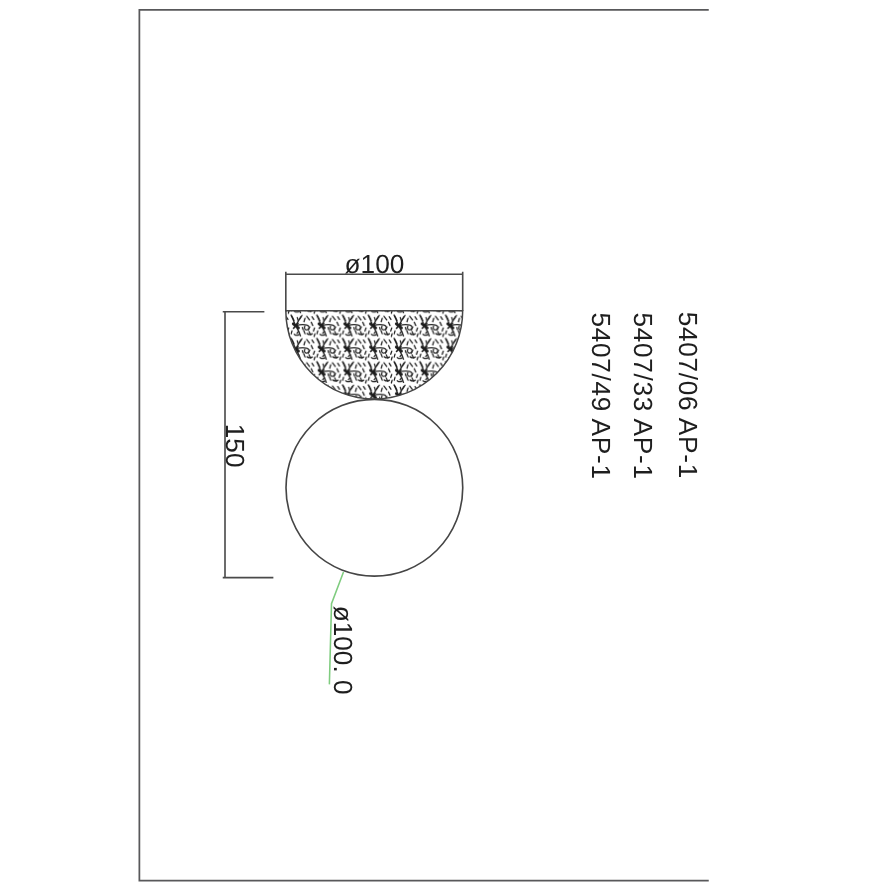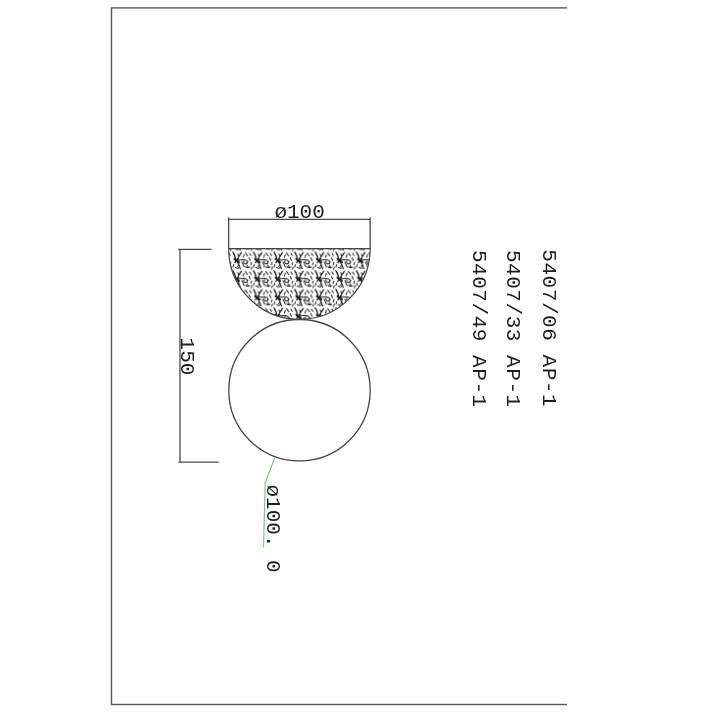--- a/index.html
+++ b/index.html
@@ -1,17 +1,17 @@
 <!DOCTYPE html>
 <html><head>
 <meta charset="utf-8">
 <style>
   html,body{margin:0;padding:0;background:#ffffff;}
   .page{position:relative;width:567px;height:715px;background:#fff;overflow:hidden;
-        font-family:Liberation Mono, monospace;}
+        font-family:Liberation Sans, sans-serif;}
 </style>
 </head>
 <body>
 <div class="page">
 <svg width="715" height="715" viewBox="0 0 715 715" xmlns="http://www.w3.org/2000/svg">
   <defs>
     <pattern id="crys" patternUnits="userSpaceOnUse" x="232.0" y="251.4" width="20.6" height="18.6">
       <g fill="none" stroke="#1d1d1d" stroke-width="1.0" stroke-linecap="round">
 
         <path d="M4.2,8.6 C3.2,6.0 2.2,3.4 0.8,0.8"></path>

